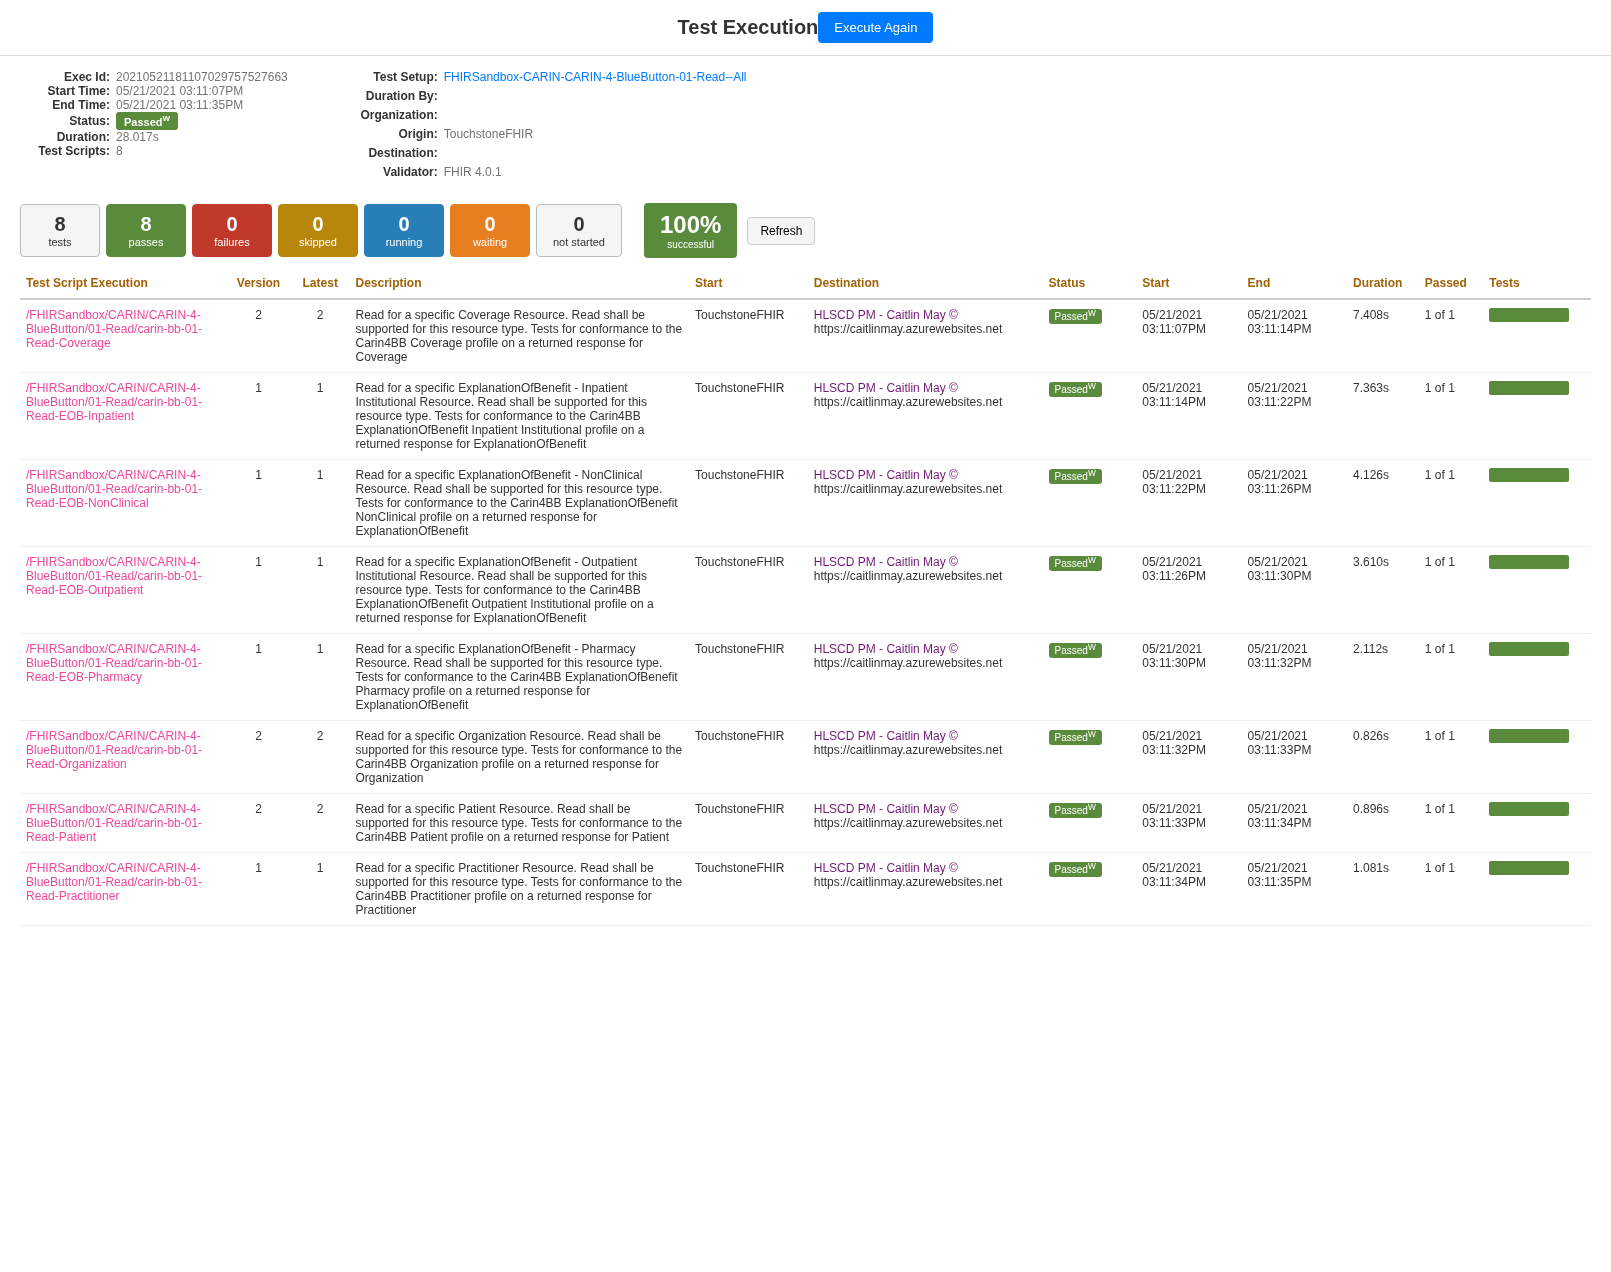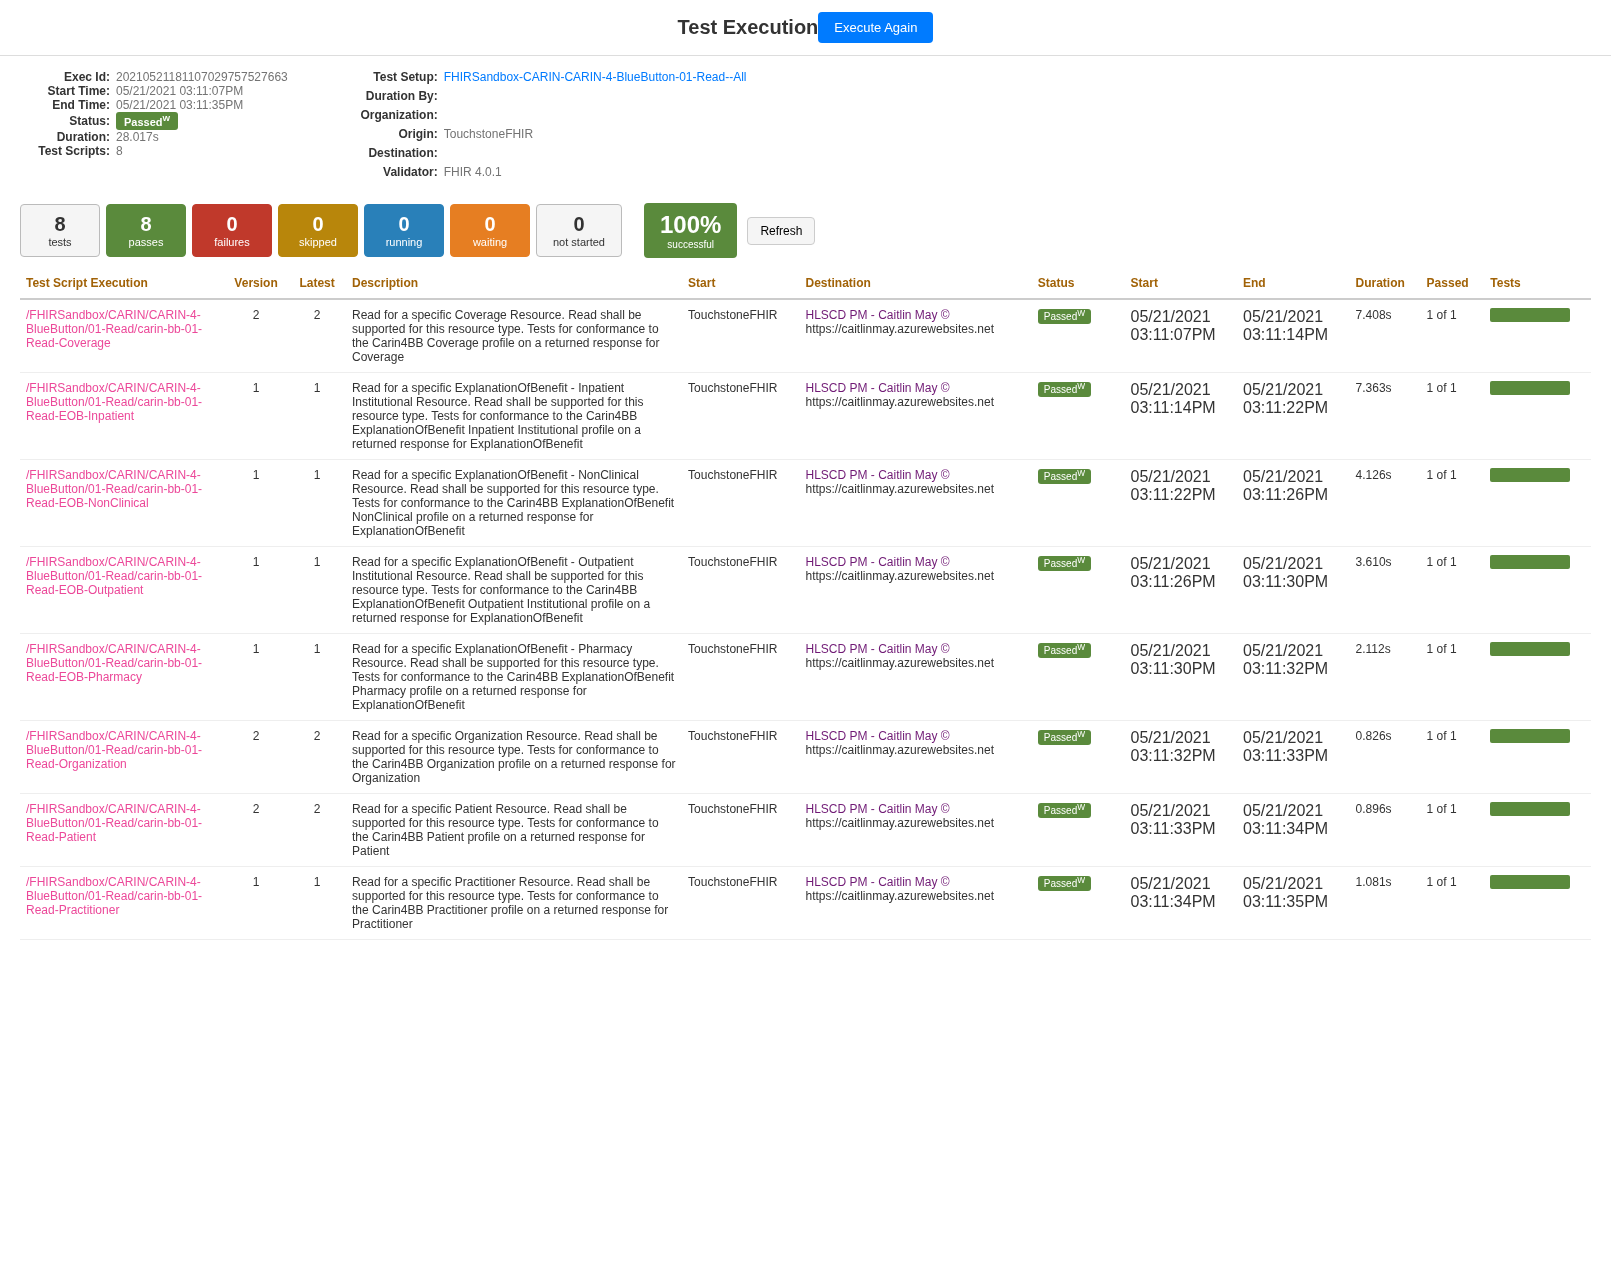--- a/index.html
+++ b/index.html
@@ -52,21 +52,21 @@
     .col-end { width: 90px; }
     .col-duration { width: 60px; }
     .col-passed { width: 55px; }
     .col-tests { width: 90px; }
     .script-link { color: #ec4899; text-decoration: none; }
     .dest-link { color: #701a75; text-decoration: none; }
     .row-passed-badge { background: #5a8a3c; color: #fff; padding: 2px 6px; border-radius: 3px; font-size: 10px; white-space: nowrap; }
     .progress-bar-container { width: 80px; height: 14px; background: #e0e0e0; border-radius: 2px; overflow: hidden; }
     .progress-bar-fill { height: 100%; background: #5a8a3c; }
     .version-center { text-align: center; }
-    .datetime { white-space: nowrap; font-size: 16px; margin-top: 20px; }
+    .datetime { white-space: nowrap; font-size: 12px; margin-top: 20px; }
   </style>
 </head>
 <body>
 
 <div class="header">
   <h1>Test Execution</h1>
   <button class="execute-btn">Execute Again</button>
 </div>
 
 <div class="meta-section">

